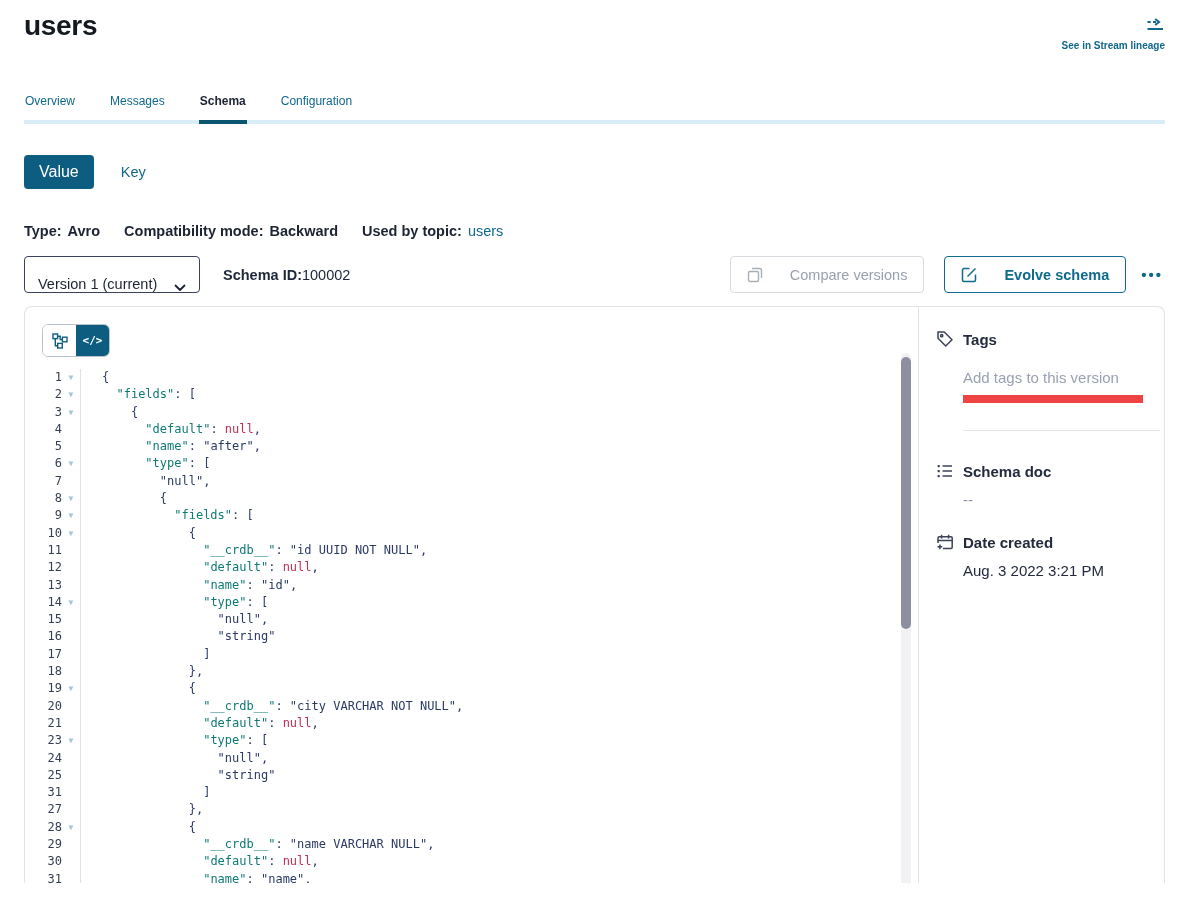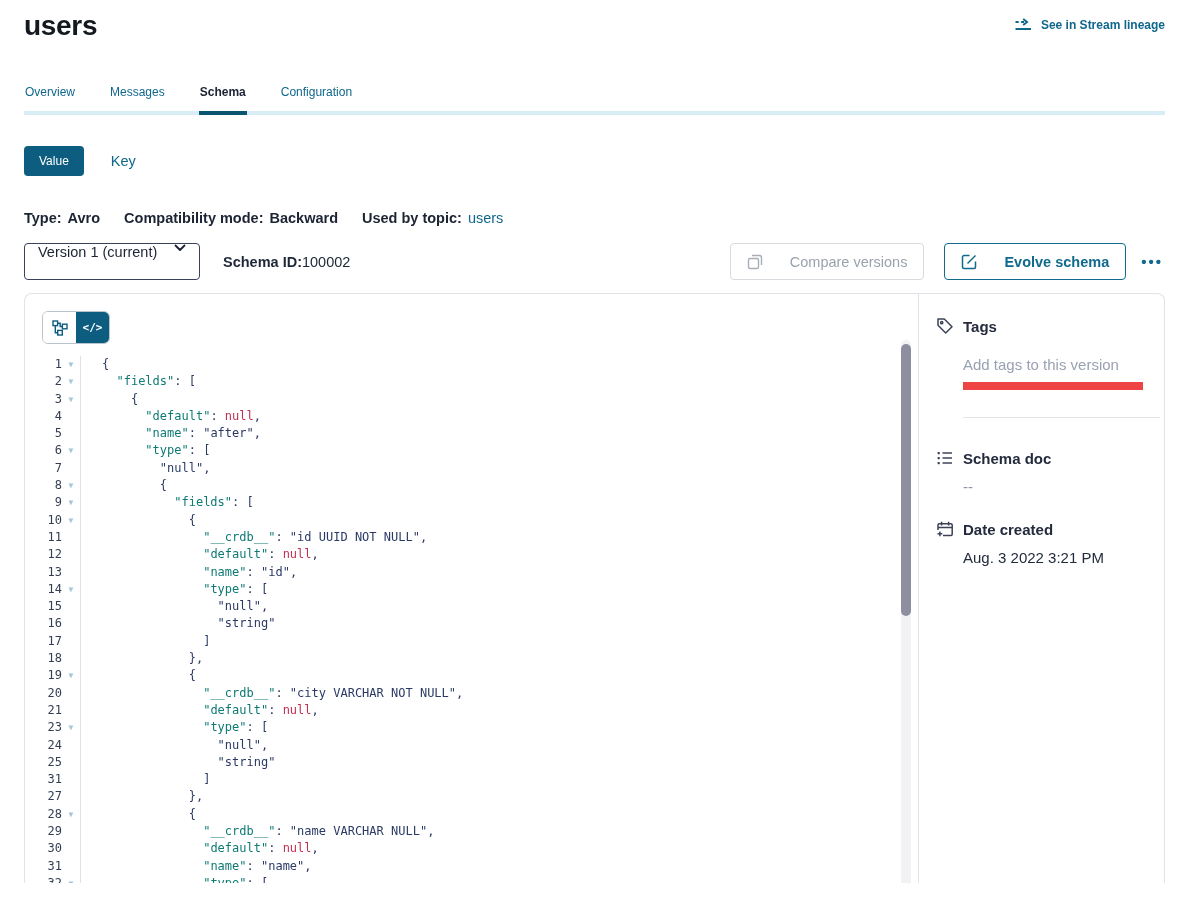--- a/index.html
+++ b/index.html
@@ -7,43 +7,43 @@
   body {
     width:1189px; height:916px; overflow:hidden;
     font-family:"Liberation Sans", sans-serif;
     color:#1e2738;
   }
   .page { width:1189px; height:883px; padding:0 24px; overflow:hidden; }
 
   
   .hdr { display:flex; justify-content:space-between; align-items:flex-start; padding-top:10px; }
   .title { font-size:28px; font-weight:700; color:#14181f; letter-spacing:-0.3px; }
-  .lineage { display:flex; align-items:flex-start; gap:8px; color:#10678c; font-size:12px; font-weight:600; margin-top:8px; cursor:pointer; text-decoration:none; }
+  .lineage { display:flex; align-items:flex-end; gap:8px; color:#10678c; font-size:10px; font-weight:600; margin-top:8px; cursor:pointer; text-decoration:none;flex-direction:column; }
 
   
   .tabs { display:flex; margin-top:37px; border-bottom:4px solid #d9edf6; }
   .tab { margin-right:33px; padding:6px 1px 12px; font-size:12px; color:#10678c; font-weight:500; cursor:pointer; }
   .tab.active { color:#1c2333; font-weight:600; border-bottom:4px solid #0b5570; margin-bottom:-4px; }
 
   
   .vk { margin-top:31px; display:flex; align-items:center; }
-  .btn-value { background:#0d5d80; color:#fff; border:none; border-radius:4px; padding:8px 15px; font-size:12px; font-family:inherit; cursor:pointer; }
+  .btn-value { background:#0d5d80; color:#fff; border:none; border-radius:4px; padding:8px 15px; font-size:16px; font-family:inherit; cursor:pointer; }
   .btn-key { background:none; border:none; color:#10678c; font-size:14.5px; margin-left:27px; font-family:inherit; cursor:pointer; }
 
   
   .meta { margin-top:34px; font-size:14.5px; display:flex; align-items:center; color:#1c2333; }
   .meta .b { font-weight:700; margin-right:6px; }
   .meta .v { font-weight:700; }
   .meta .gap { width:24px; }
   .meta a { color:#10678c; text-decoration:none; cursor:pointer; }
 
   
   .vbar { margin-top:17px; display:flex; align-items:center; }
   .select { width:176px; height:37px; border:1px solid #39425a; border-radius:4px; background:#fff;
-            display:flex; align-items:flex-start; justify-content:space-between; padding:0 13px; font-size:14.5px; color:#1c2333; cursor:pointer; }
+            display:flex; align-items:flex-end; justify-content:space-between; padding:0 13px; font-size:14.5px; color:#1c2333; cursor:pointer; }
   .schema-id { margin-left:23px; font-size:14.5px; }
   .schema-id .b { font-weight:700; margin-right:0; }
   .vbar .spacer { flex:1; }
   .btn-outline { height:37px; display:flex; align-items:center; gap:27px; padding:0 16px; border-radius:4px; background:#fff; font-size:14.5px; font-family:inherit; cursor:pointer;text-align:center; }
   .btn-compare { border:1px solid #d7dade; color:#9aa2ad; font-weight:500; }
   .btn-evolve { border:1px solid #0f6a8c; color:#0f6a8c; font-weight:600; margin-left:20px; }
   .btn-more { background:none; border:none; color:#0f6a8c; font-size:15px; font-weight:700; letter-spacing:2px; margin-left:13px; cursor:pointer; padding:4px 2px; }
 
   
   .main { margin-top:13px; display:flex; height:616px; }

